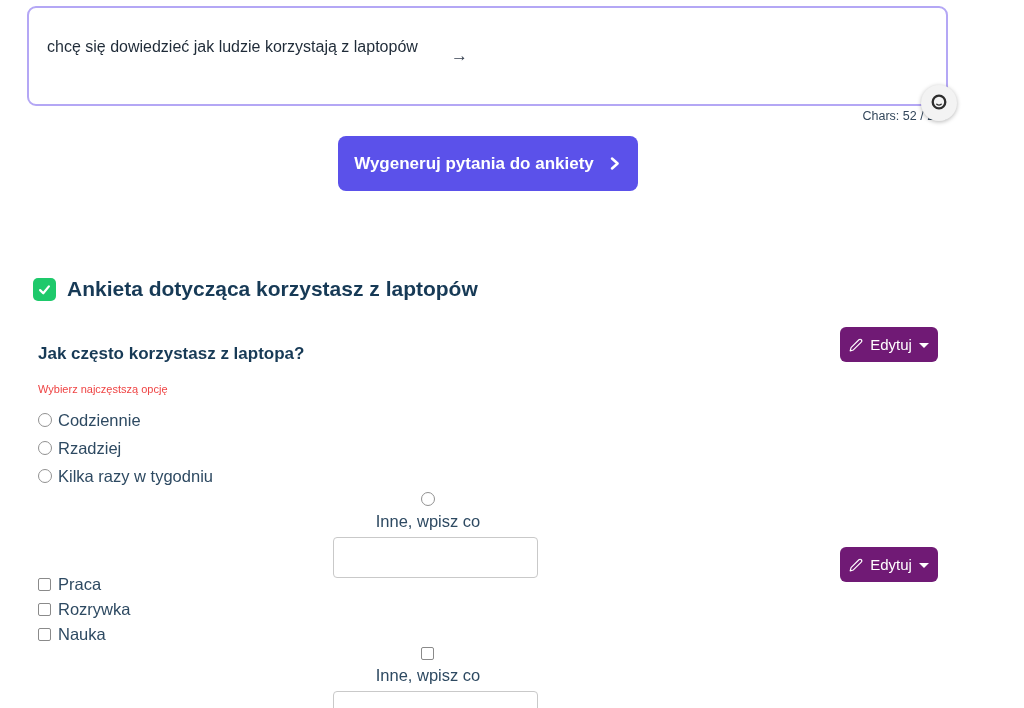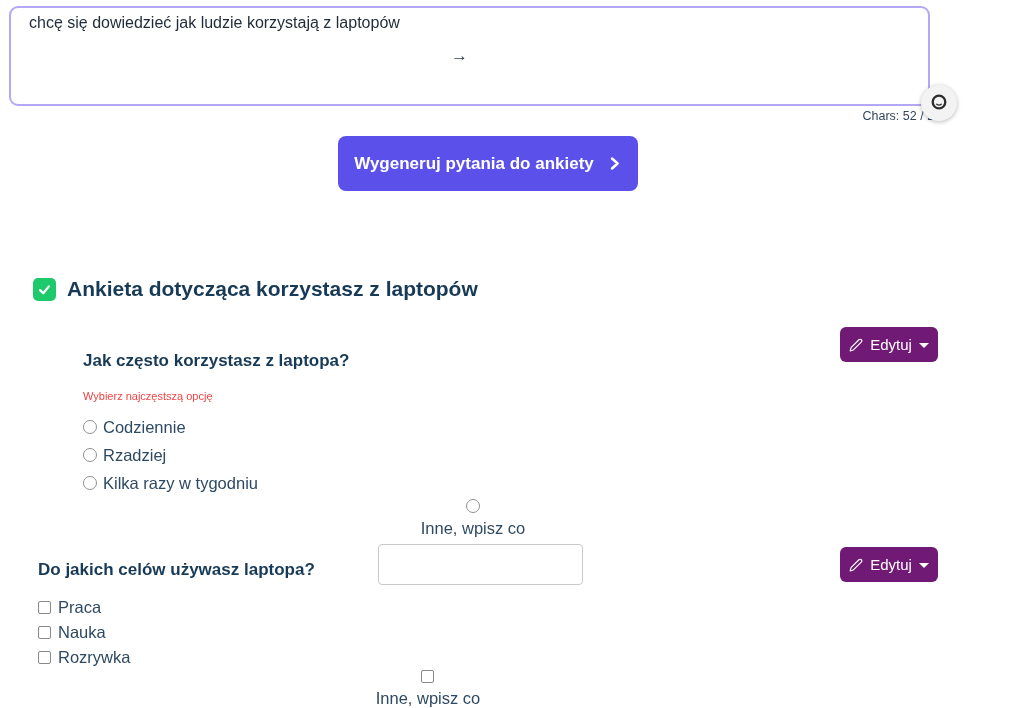--- a/index.html
+++ b/index.html
@@ -2,24 +2,24 @@
 <html><head>
 <meta charset="utf-8">
 <style>
   html,body{margin:0;padding:0;background:#fff;}
   *{box-sizing:border-box;}
   body{font-family:"Liberation Sans", sans-serif;}
   .stage{position:relative;width:1024px;height:708px;background:#fff;overflow:hidden;}
 
   
   .prompt-box{
-    position:absolute;left:9px;top:6px;width:921px;height:100px;
+    position:absolute;left:27px;top:6px;width:921px;height:100px;
     border:2px solid #b4a7f5;border-radius:9px;background:#fff;
     font-family:"Liberation Sans", sans-serif;font-size:16px;color:#1f2b38;
-    padding:4px 18px;resize:none;outline:none;line-height:21px;
+    padding:28px 18px;resize:none;outline:none;line-height:21px;
   }
   .prompt-arrow{
     position:absolute;left:451px;top:46px;font-size:17px;color:#374151;
     pointer-events:none;
   }
   .chars-counter{
     position:absolute;right:76px;top:109px;font-size:12.5px;color:#33475b;
   }
   .widget-icon{
     position:absolute;left:921px;top:85px;width:36px;height:36px;border-radius:50%;
@@ -40,21 +40,21 @@
     position:absolute;left:33px;top:277px;display:flex;align-items:center;gap:11px;
   }
   .check-badge{
     width:23px;height:23px;border-radius:5px;background:#1ec96b;
     display:flex;align-items:center;justify-content:center;flex:none;
   }
   .survey-title{font-size:21px;font-weight:bold;color:#173a56;}
 
   
   .question{position:absolute;left:38px;width:780px;}
-  .q1{top:349px;margin-left:45px;}
+  .q1{top:342px;}
   .q2{top:558px;}
   .q-title{font-size:17px;font-weight:bold;color:#173a56;line-height:23px;}
   .q-subtitle{margin-top:13px;font-size:11px;color:#ef4444;line-height:22px;}
   .options{margin-top:8px;}
   .q2 .options{margin-top:14px;}
   .opt-row{display:flex;align-items:center;gap:6px;font-size:16.5px;color:#2e4a62;
     line-height:24px;margin-bottom:4px;}
   .q2 .opt-row{line-height:25px;margin-bottom:0;}
   .other-row{display:flex;align-items:center;gap:6px;font-size:16.5px;color:#2e4a62;
     margin-top:2px;flex-direction:column;}
@@ -135,33 +135,32 @@
       </label>
       <div class="other-row">
         <input type="radio" name="q1" style="">
         <span>Inne, wpisz co</span>
         <input type="text" class="other-input" value="" style="">
       </div>
     </div>
   </div>
 
   <div class="question q2">
-    <div class="q-title">Do jakich celów używasz laptopa?</div>
     <div class="options">
       <label class="opt-row">
         <input type="checkbox" style="">
         <span>Praca</span>
       </label>
       <label class="opt-row">
         <input type="checkbox" style="">
-        <span>Nauka</span>
+        <span>Rozrywka</span>
       </label>
       <label class="opt-row">
         <input type="checkbox" style="">
-        <span>Rozrywka</span>
+        <span>Nauka</span>
       </label>
       <div class="other-row">
         <input type="checkbox" style="">
         <span>Inne, wpisz co</span>
         <input type="text" class="other-input" value="" style="">
       </div>
     </div>
   </div>
 
   <button class="edit-btn e1">

